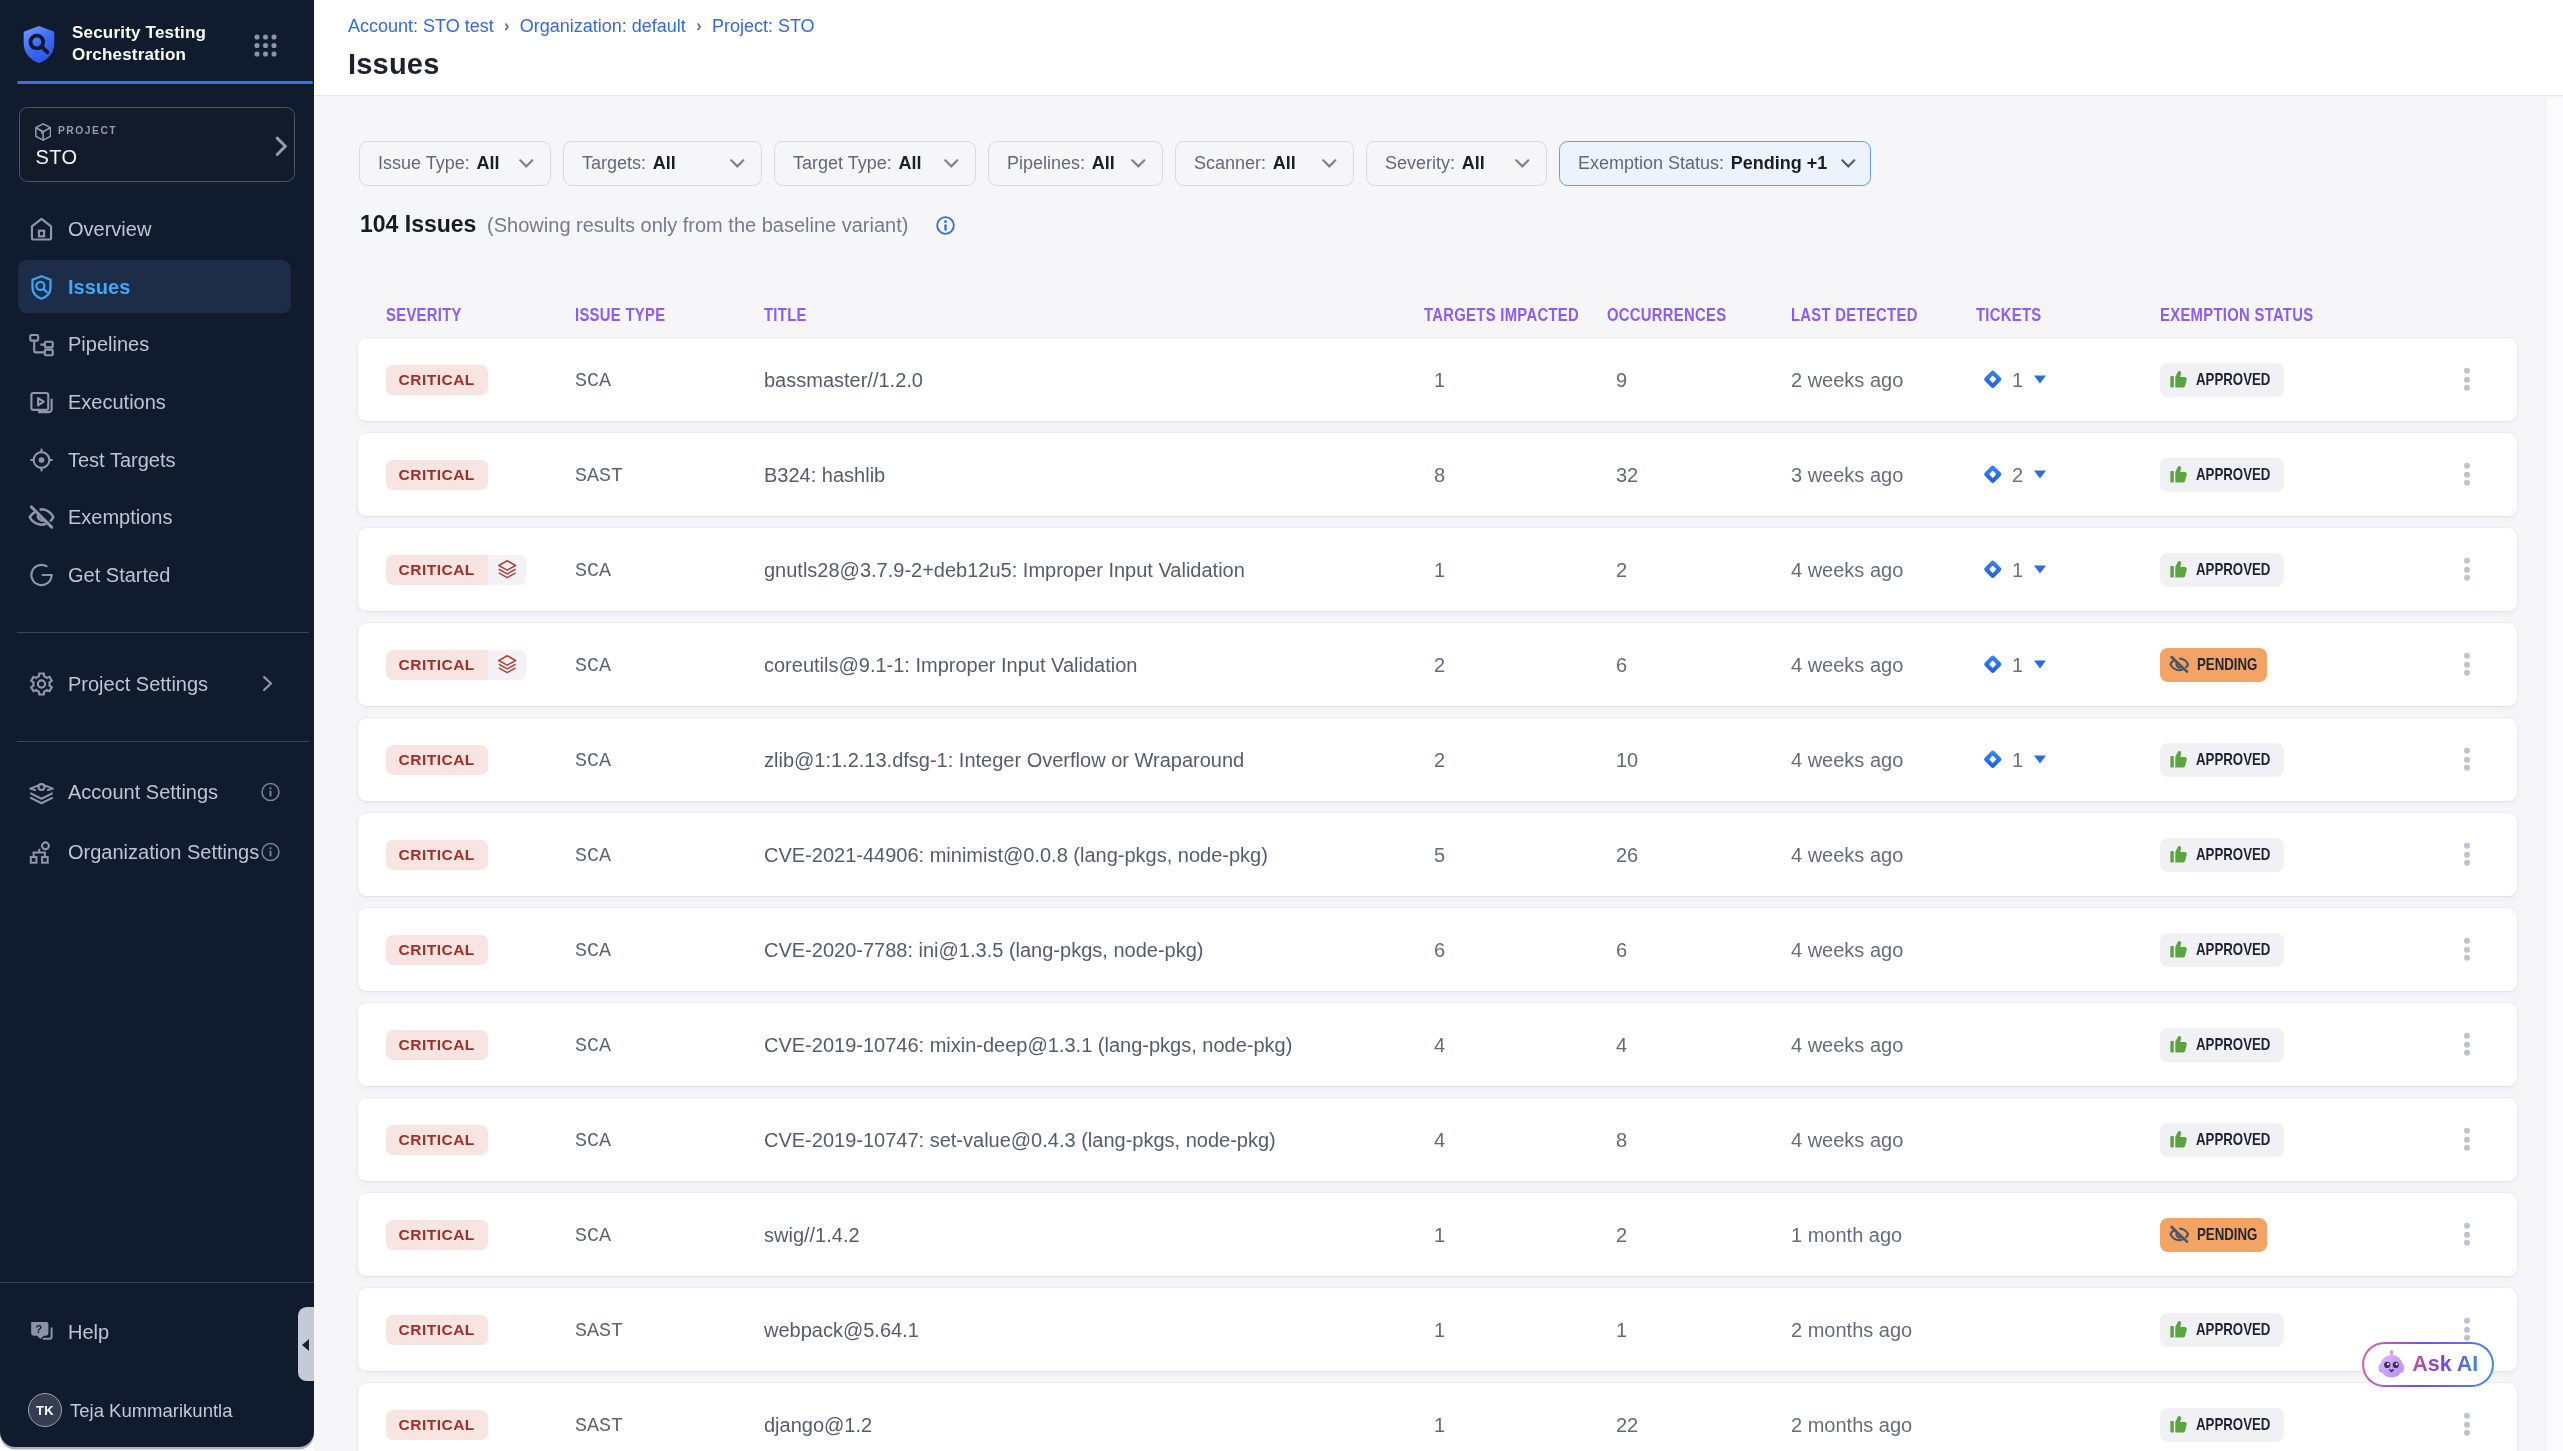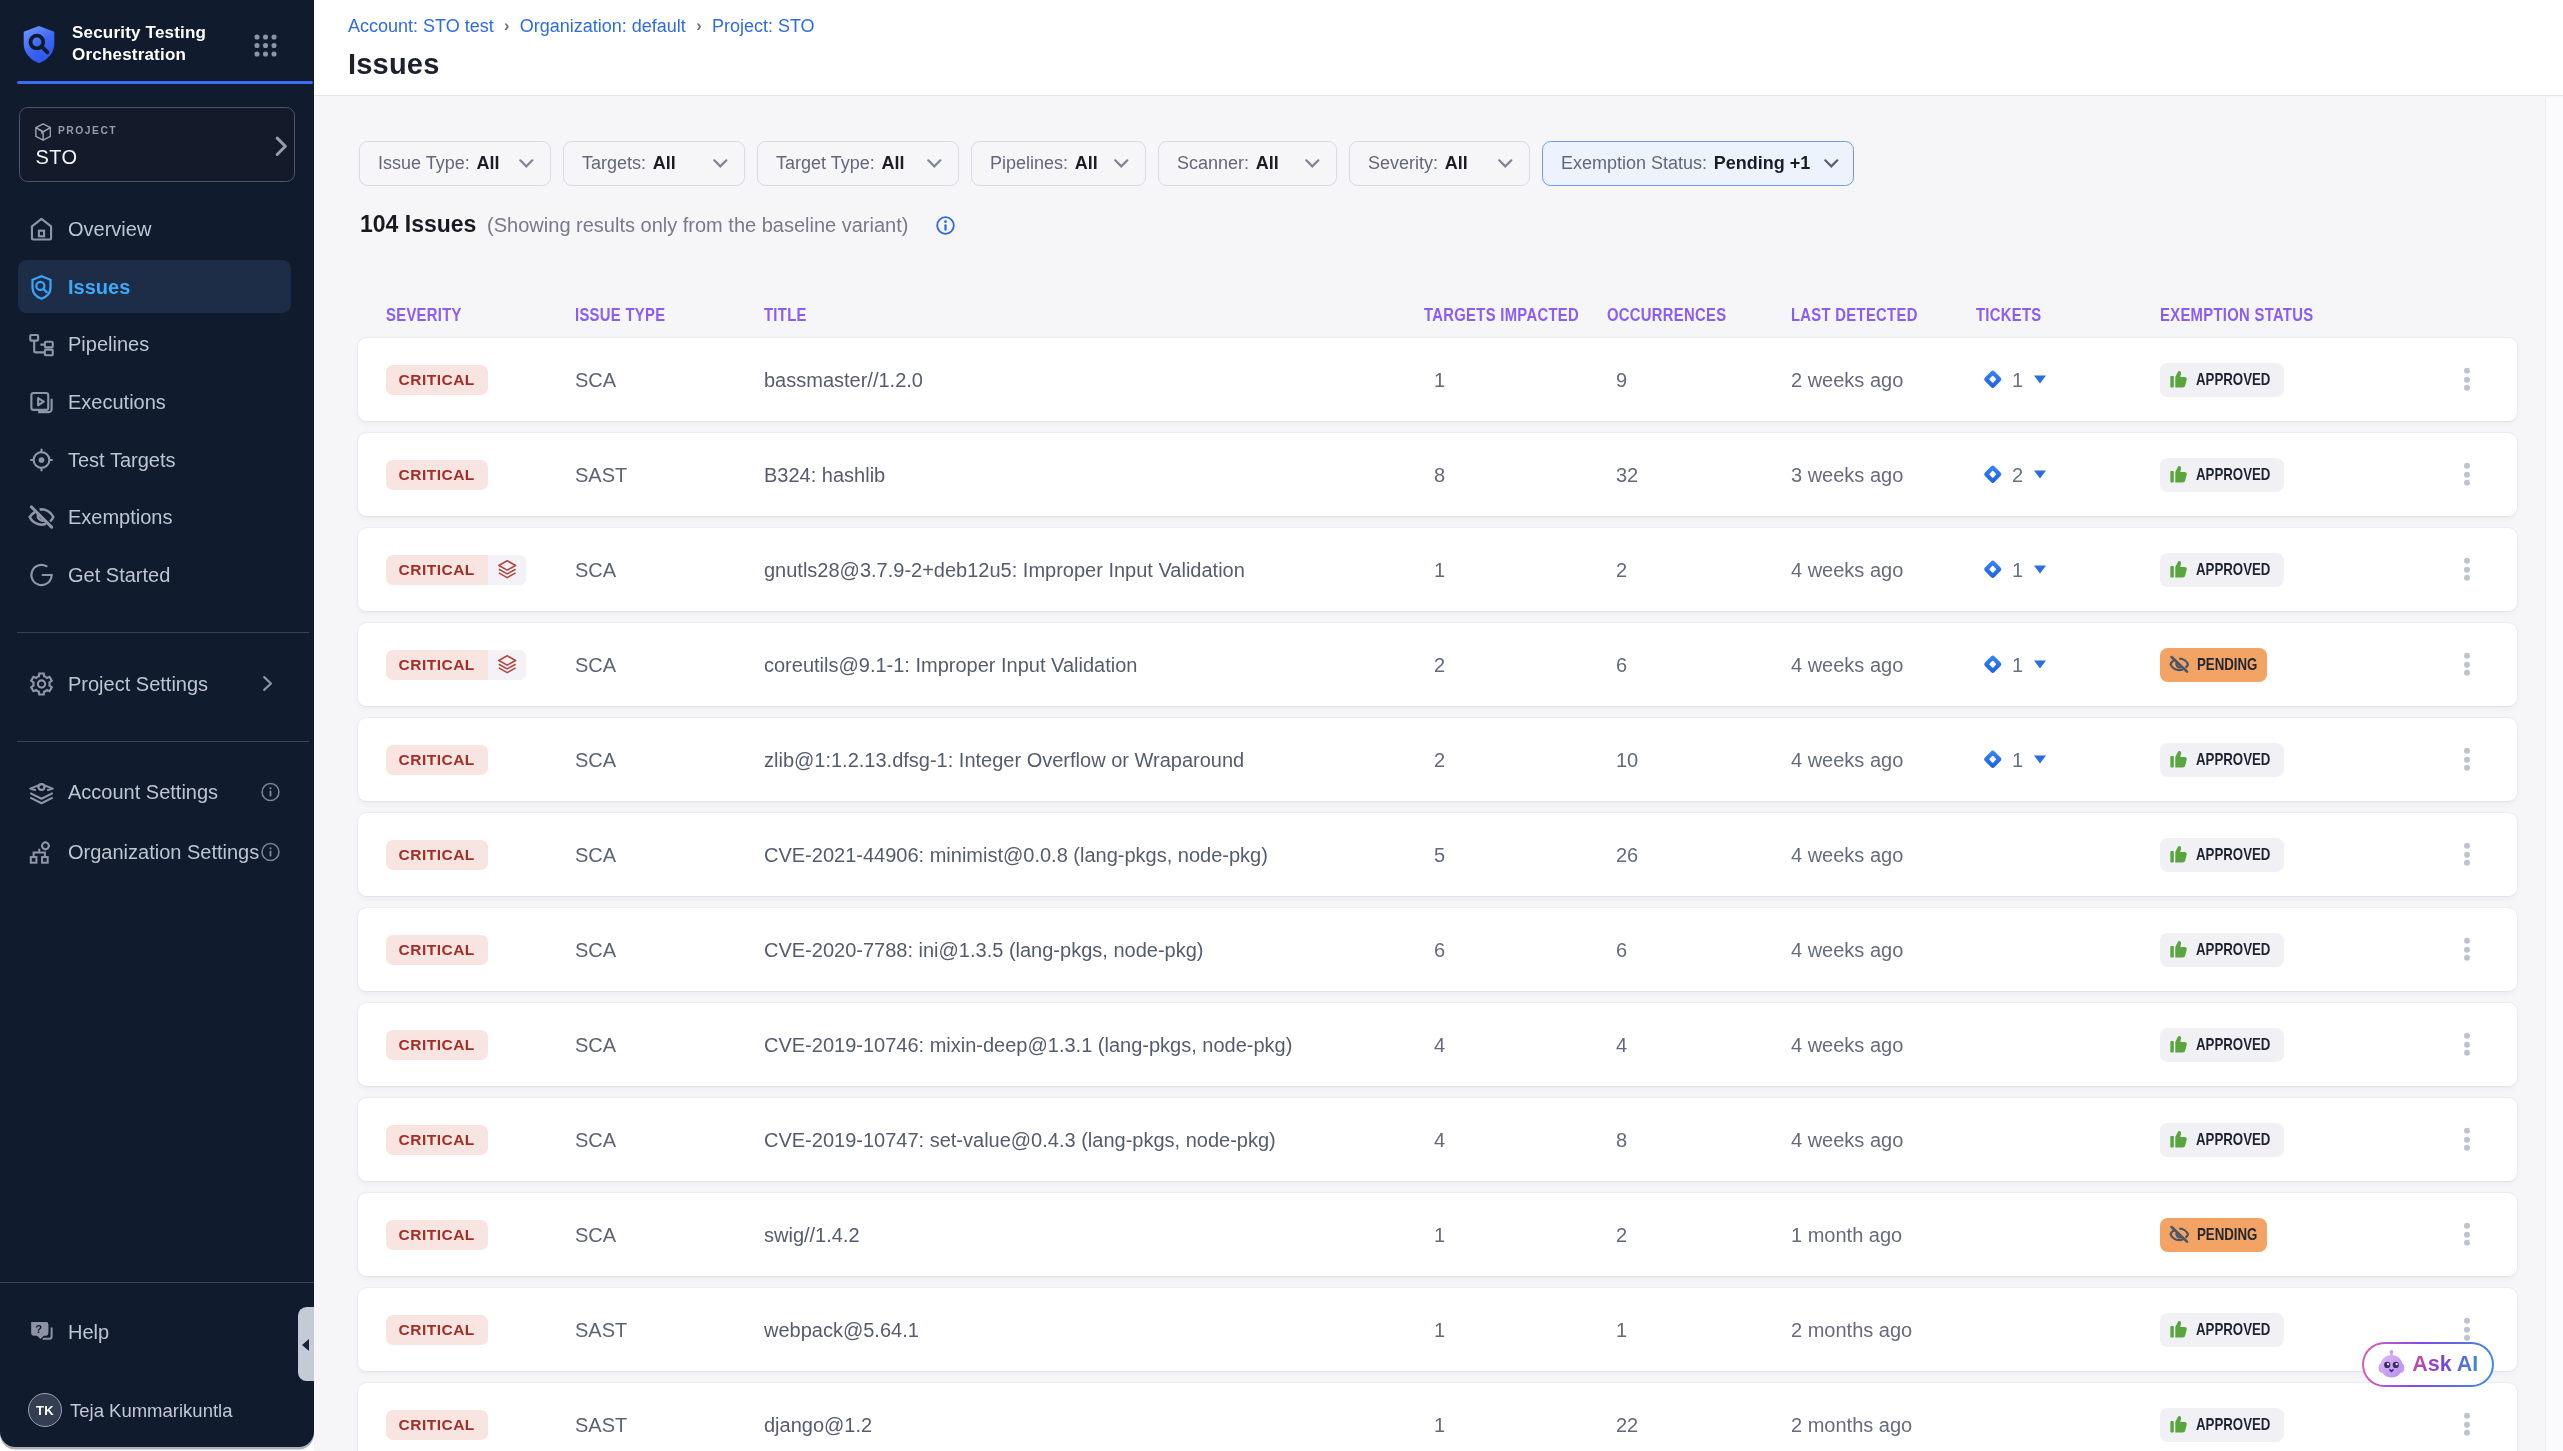--- a/index.html
+++ b/index.html
@@ -59,21 +59,21 @@
 #thead { position:absolute; left:44px; top:304px; width:2159px; height:19px;
   font-weight:700; color:#8b5cf6; }
 .th { position:absolute; top:0; font-size:18.5px; letter-spacing:0.4px; transform:scaleX(.8); transform-origin:0 50%; white-space:nowrap; }
 .rows { position:absolute; left:44px; top:338px; width:2159px; }
 .card { position:relative; width:2159px; height:83px; background:#fff; border-radius:8.6px; margin-bottom:12px;
   box-shadow:0 0.9px 1.7px rgba(40,50,70,.05), 0 2.6px 6.9px rgba(40,50,70,.04), 0 0 0 0.9px #f0f1f5; }
 .cell { position:absolute; top:50%; transform:translateY(-50%); }
 .sev { left:27.5px; height:30px; border-radius:6.9px; background:#f8e5e1; display:flex; align-items:center; overflow:hidden; }
 .sev .txt { padding:0 13px; font-size:15.5px; font-weight:700; letter-spacing:0.5px; color:#a42d26; }
 .sev .lay { width:38px; height:30px; background:#f4f2f6; display:flex; align-items:center; justify-content:center; }
-.typ { left:217px; font-size:20px; color:#5d6474; }
+.typ { left:217px; font-size:20px; color:#5d6474;font-family:Liberation Mono, monospace; }
 .ttl { left:406px; font-size:20px; color:#555c6c; }
 .n1 { left:1076px; font-size:20px; color:#646a7a; }
 .n2 { left:1258px; font-size:20px; color:#646a7a; }
 .ago { left:1433px; font-size:20px; color:#666c7b; }
 .tix { left:1624px; display:flex; align-items:center; }
 .tix .cnt { font-size:20px; color:#6a7080; margin-left:8.6px; }
 .tix .car { margin-left:11.2px; width:0; height:0; border-left:6.5px solid transparent; border-right:6.5px solid transparent;
   border-top:8.6px solid #2d6be3; }
 .badge { left:1802px; height:34px; border-radius:7.7px; display:flex; align-items:center; padding:0 8.6px; }
 .badge .bt { font-size:17px; font-weight:700; letter-spacing:0; margin-left:7.7px; transform:scaleX(.78); transform-origin:0 50%; white-space:nowrap; }
@@ -105,21 +105,21 @@
     <div id="pagetitle">Issues</div>
   </div>
 
   <div id="filters">
     <div class="fbtn" style="width:192px">
         <span>Issue Type: <b>All</b></span>
         <svg width="14.6" height="9.5" viewBox="0 0 17 11">
           <path d="M1.5 1.5l7 7 7-7" fill="none" stroke="#7d8494" stroke-width="2.6" stroke-linecap="round"></path>
         </svg>
       </div>
-    <div class="fbtn" style="width:182px">
+    <div class="fbtn" style="width:199px">
         <span>Targets: <b>All</b></span>
         <svg width="14.6" height="9.5" viewBox="0 0 17 11">
           <path d="M1.5 1.5l7 7 7-7" fill="none" stroke="#7d8494" stroke-width="2.6" stroke-linecap="round"></path>
         </svg>
       </div>
     <div class="fbtn" style="width:202px">
         <span>Target Type: <b>All</b></span>
         <svg width="14.6" height="9.5" viewBox="0 0 17 11">
           <path d="M1.5 1.5l7 7 7-7" fill="none" stroke="#7d8494" stroke-width="2.6" stroke-linecap="round"></path>
         </svg>

